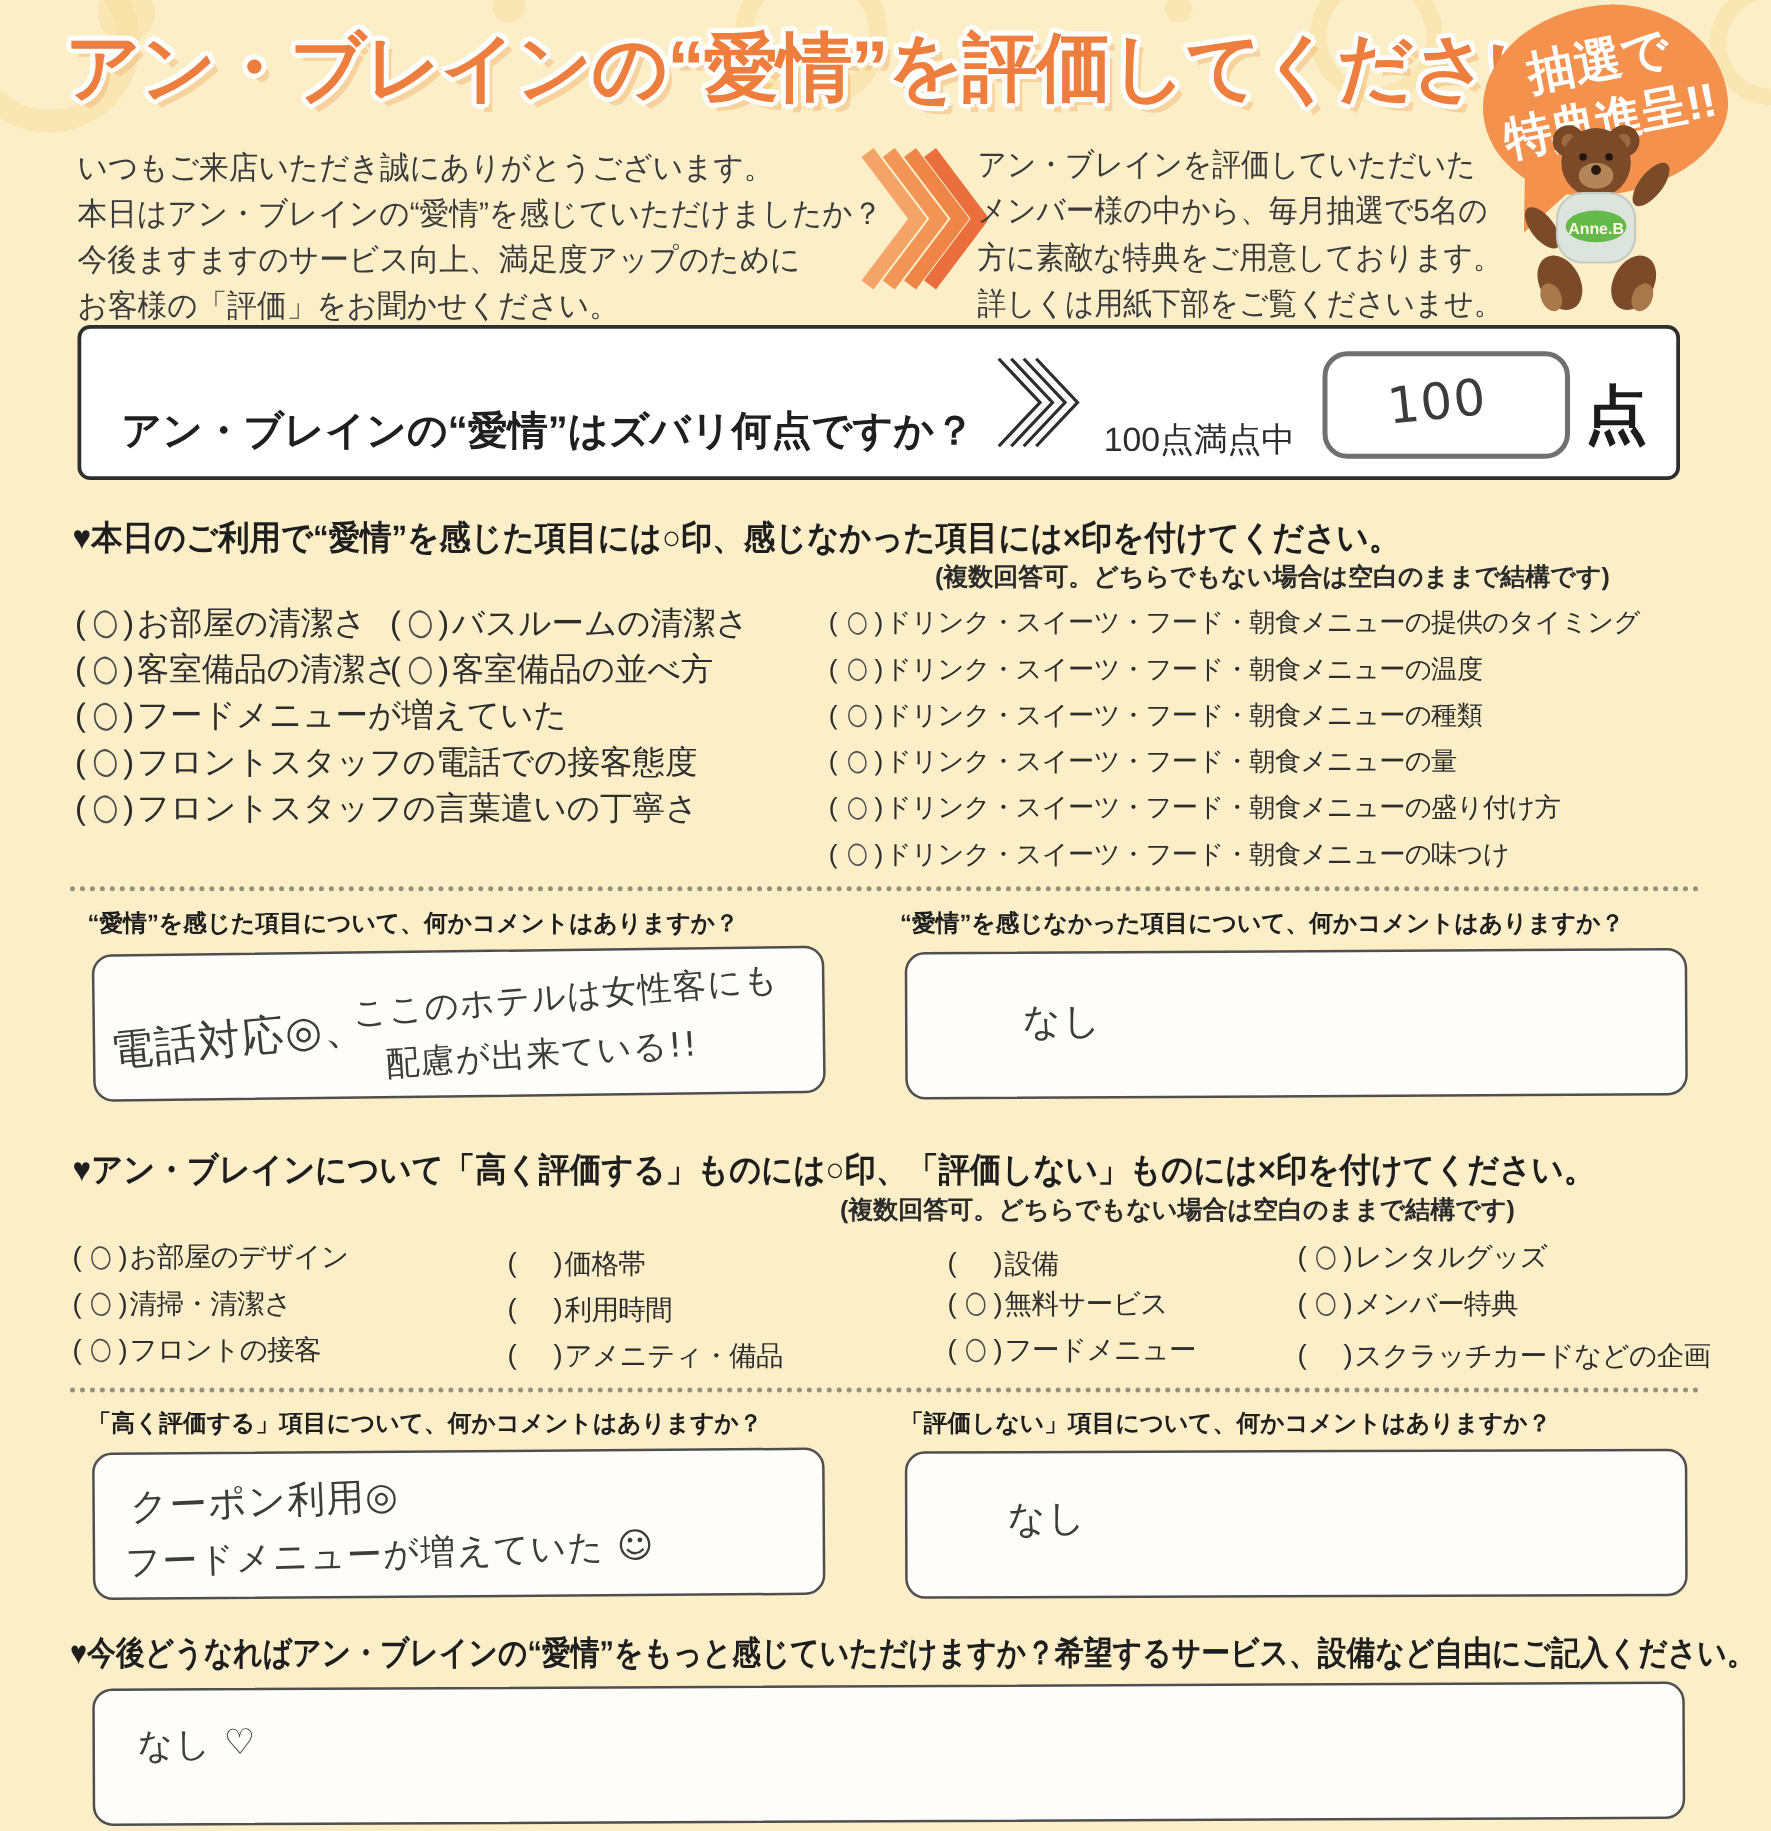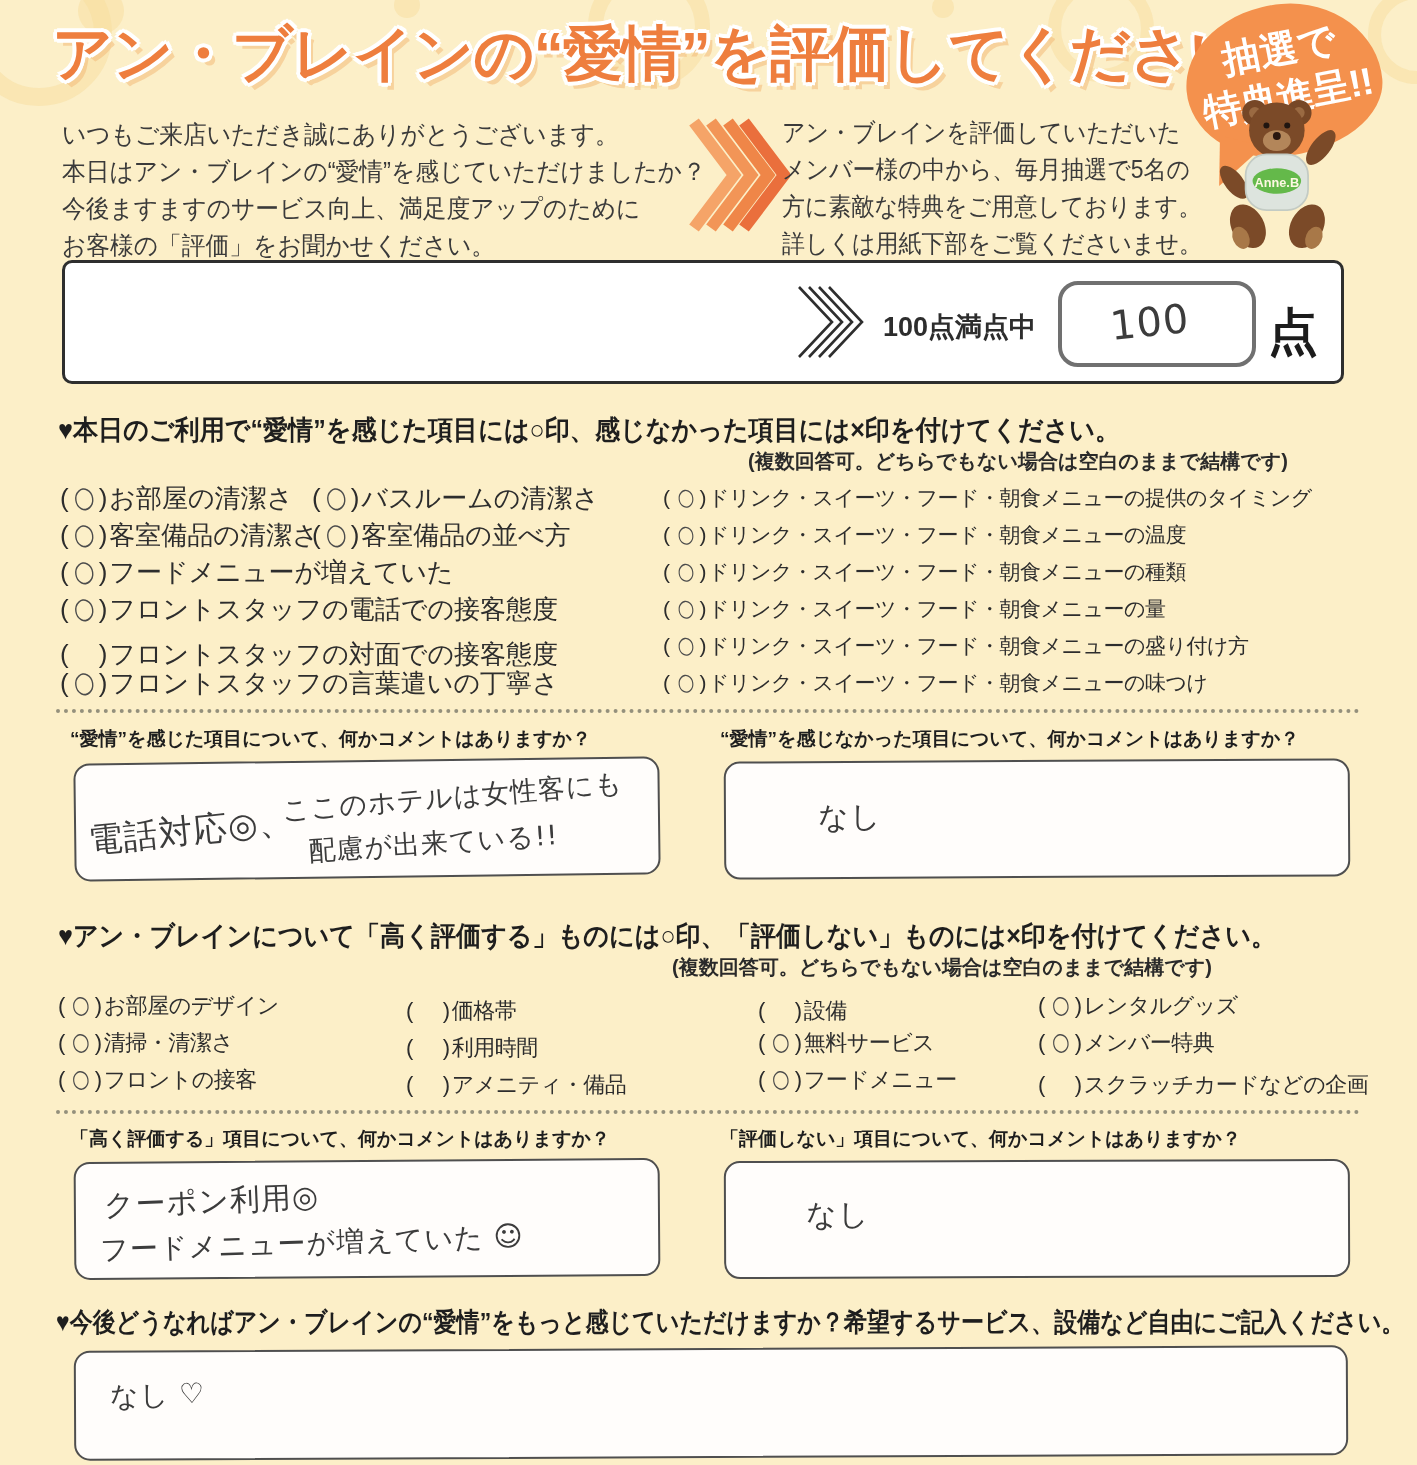--- a/index.html
+++ b/index.html
@@ -45,21 +45,21 @@
   .intro-right { left:782px; top:114px; }
   .big-arrow { position:absolute; left:686px; top:116px; }
 
   
   .score-box { position:absolute; left:62px; top:260px; width:1276px; height:118px;
     background:#fff; border:3px solid #2e2e2e; border-radius:10px; }
   .q { position:absolute; left:32px; white-space:nowrap; font-weight:800; color:#1f1f1f; }
   .q1 { top:14px; font-size:33px; }
   .q2 { top:60px; font-size:32px; }
   .score-chev { position:absolute; left:731px; top:22px; }
-  .scale { position:absolute; left:818px; top:46px; font-size:27px; font-weight:700; }
+  .scale { position:absolute; left:818px; top:71px; font-size:27px; font-weight:400; }
   .value-box { position:absolute; left:993px; top:18px; width:190px; height:78px;
     border:4px solid #707070; border-radius:20px; background:#fff; }
   .score-val { position:absolute; left:48px; top:14px; font-size:40px; transform:rotate(-6deg); }
   .unit { position:absolute; left:1203px; top:36px; font-size:50px; font-weight:900; color:#1c1c1c; }
 
   
   .sec-head { position:absolute; font-size:27px; font-weight:800; color:#1e1e1e;
     white-space:nowrap; transform:scaleX(.93); transform-origin:left top; }
   .s1 { left:58px; top:412px; }
   .s2 { left:58px; top:918px; }
@@ -174,20 +174,21 @@
   </svg>
 
   <div class="intro intro-right" style="transform:scaleX(.92);">
     <div>アン・ブレインを評価していただいた</div>
     <div>メンバー様の中から、毎月抽選で5名の</div>
     <div>方に素敵な特典をご用意しております。</div>
     <div>詳しくは用紙下部をご覧くださいませ。</div>
   </div>
 
   <div class="score-box">
+    <div class="q q2">アン・ブレインの“愛情”はズバリ何点ですか？</div>
     <svg class="score-chev" width="68" height="74" viewBox="0 0 68 74">
       <polyline points="3,2 36,37 3,72" fill="none" stroke="#2e2e2e" stroke-width="2.6"></polyline>
       <polyline points="13,2 46,37 13,72" fill="none" stroke="#2e2e2e" stroke-width="2.6"></polyline>
       <polyline points="23,2 56,37 23,72" fill="none" stroke="#2e2e2e" stroke-width="2.6"></polyline>
       <polyline points="33,2 66,37 33,72" fill="none" stroke="#2e2e2e" stroke-width="2.6"></polyline>
     </svg>
     <div class="scale">100点満点中</div>
     <div class="value-box">
       <span class="hw score-val">100</span>
     </div>
@@ -206,23 +207,20 @@
       <div class="item w1"><span class="pp">(</span><span class="mark">○</span><span class="pp">)</span><span class="lbl">客室備品の清潔さ</span></div>
       <div class="item"><span class="pp">(</span><span class="mark">○</span><span class="pp">)</span><span class="lbl">客室備品の並べ方</span></div>
     </div>
     <div class="cl-row">
       <div class="item"><span class="pp">(</span><span class="mark">○</span><span class="pp">)</span><span class="lbl">フードメニューが増えていた</span></div>
     </div>
     <div class="cl-row">
       <div class="item"><span class="pp">(</span><span class="mark">○</span><span class="pp">)</span><span class="lbl">フロントスタッフの電話での接客態度</span></div>
     </div>
     <div class="cl-row">
-      <div class="item"><span class="pp">(</span><span class="mark"></span><span class="pp">)</span><span class="lbl">フロントスタッフの対面での接客態度</span></div>
-    </div>
-    <div class="cl-row">
       <div class="item"><span class="pp">(</span><span class="mark">○</span><span class="pp">)</span><span class="lbl">フロントスタッフの言葉遣いの丁寧さ</span></div>
     </div>
   </div>
 
   <div class="cl-right">
     <div class="item"><span class="pp">(</span><span class="mark">○</span><span class="pp">)</span><span class="lbl">ドリンク・スイーツ・フード・朝食メニューの提供のタイミング</span></div>
     <div class="item"><span class="pp">(</span><span class="mark">○</span><span class="pp">)</span><span class="lbl">ドリンク・スイーツ・フード・朝食メニューの温度</span></div>
     <div class="item"><span class="pp">(</span><span class="mark">○</span><span class="pp">)</span><span class="lbl">ドリンク・スイーツ・フード・朝食メニューの種類</span></div>
     <div class="item"><span class="pp">(</span><span class="mark">○</span><span class="pp">)</span><span class="lbl">ドリンク・スイーツ・フード・朝食メニューの量</span></div>
     <div class="item"><span class="pp">(</span><span class="mark">○</span><span class="pp">)</span><span class="lbl">ドリンク・スイーツ・フード・朝食メニューの盛り付け方</span></div>

